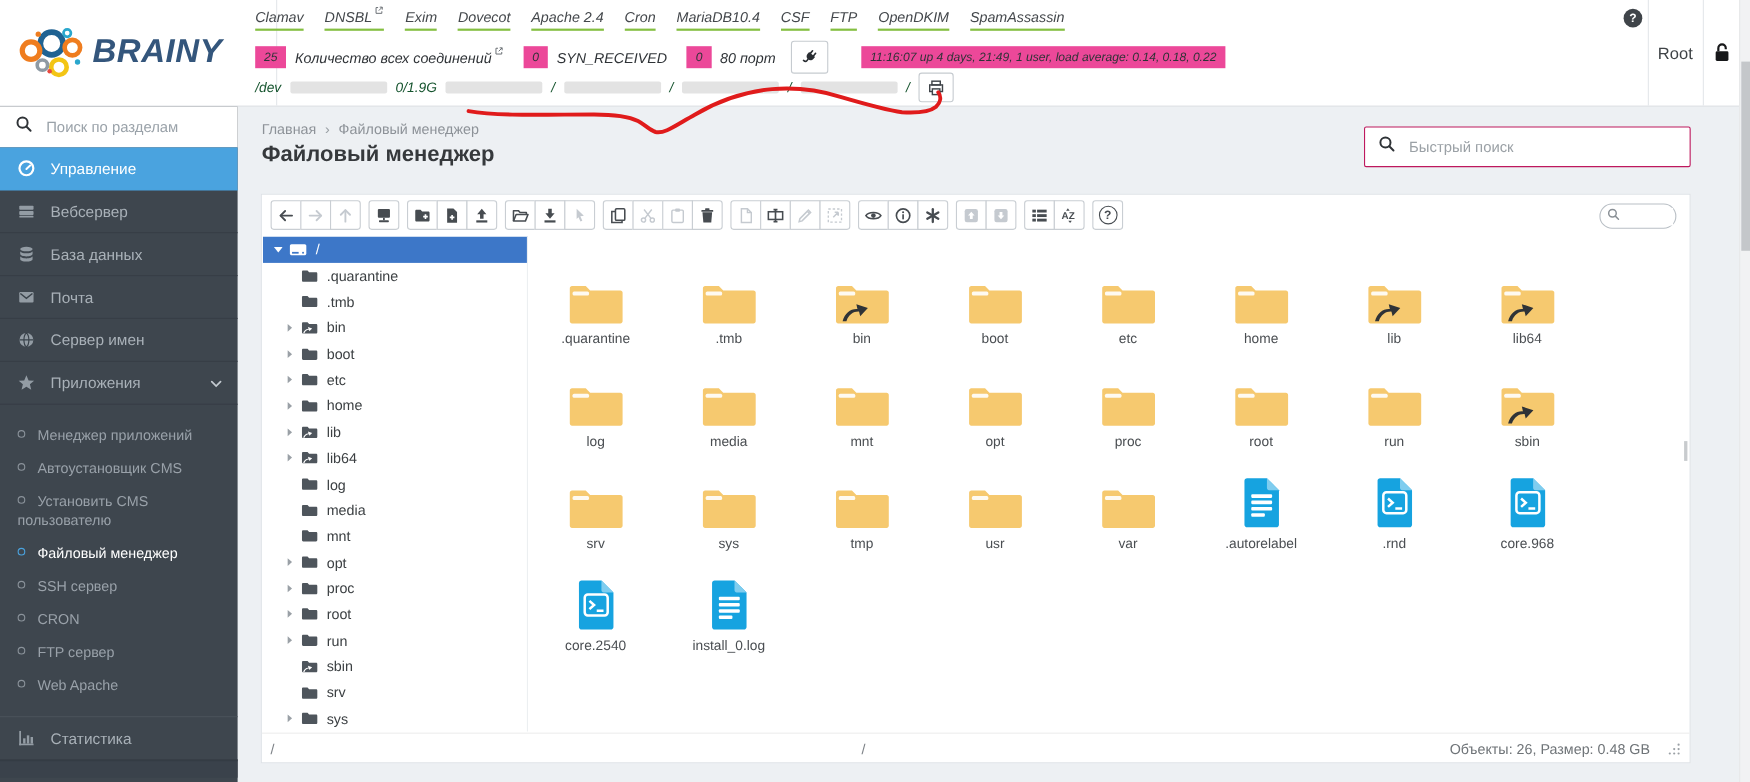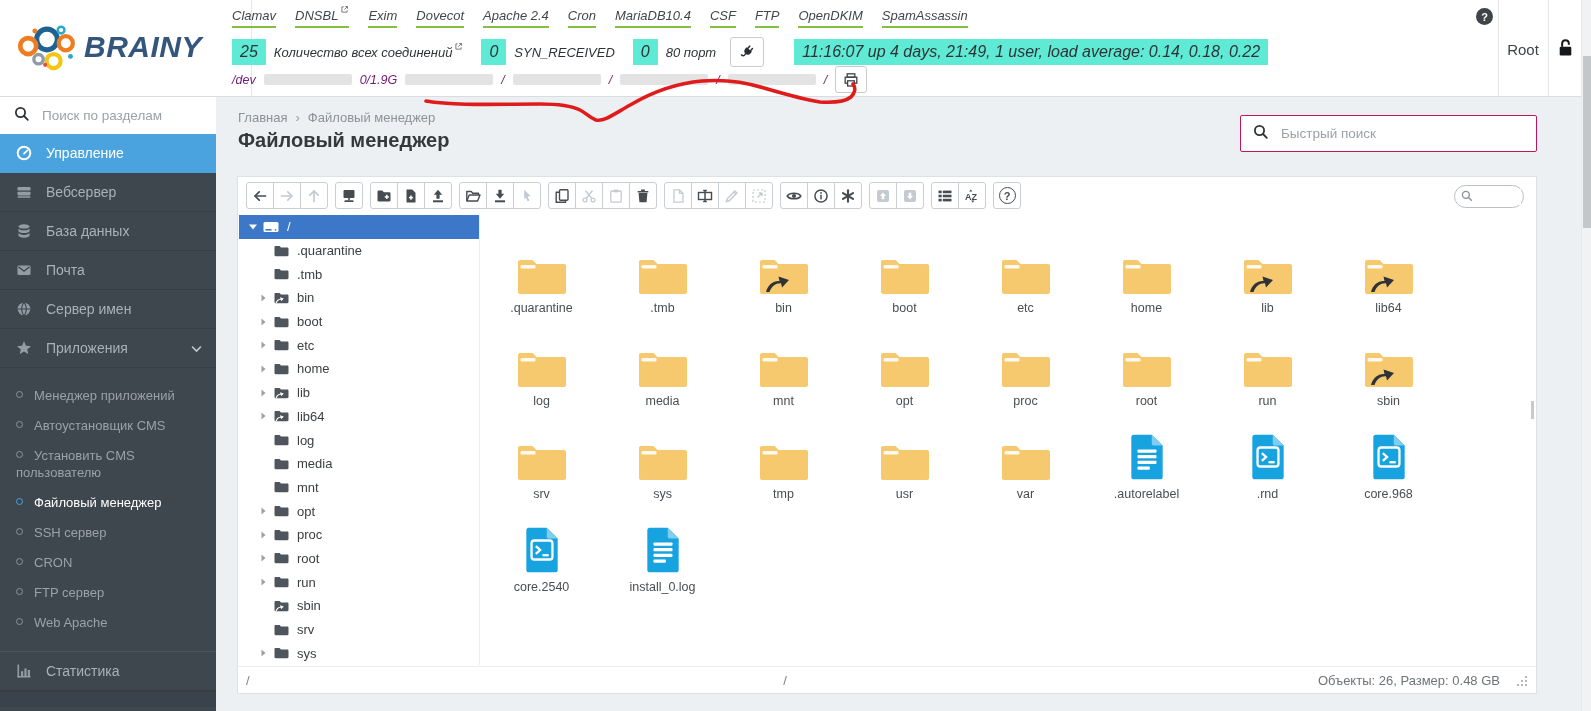--- a/index.html
+++ b/index.html
@@ -13,27 +13,27 @@
   .logo-cell{position:absolute;left:0;top:0;width:252px;height:96px;border-right:1px solid #e4e7ea;}
   .logo-wrap{position:absolute;left:16px;top:20px;display:flex;align-items:center;gap:6px;}
   .logo-text{font-size:30px;font-weight:bold;font-style:italic;color:#34567c;letter-spacing:.5px;}
   .services-cell{position:absolute;left:232px;top:0;width:1260px;height:96px;font-style:italic;}
   .svc-row{position:absolute;left:0;top:8px;display:flex;gap:19px;align-items:flex-start;}
   .service{font-size:13px;color:#43474b;text-decoration:none;padding-bottom:3px;
            border-bottom:2px solid #84bf41;white-space:nowrap;display:inline-flex;gap:2px;}
   .ext{color:#6a6f74;transform:translateY(-3px);}
   .cnt-row{position:absolute;left:0;top:37px;display:flex;align-items:center;gap:18px;}
   .cpair{display:flex;align-items:center;gap:8px;}
-  .badge{background:#5eead4;color:#2f3337;font-size:16px;padding:4px 8px;white-space:nowrap;}
+  .badge{background:#ec4899;color:#2f3337;font-size:11px;padding:4px 8px;white-space:nowrap;}
   .clabel{font-size:13px;color:#2f3337;white-space:nowrap;display:inline-flex;gap:2px;}
   .plug-btn{width:34px;height:30px;background:#fff;border:1px solid #c6cbd0;border-radius:3px;
             display:flex;align-items:center;justify-content:center;margin-left:-4px;cursor:pointer;}
   .uptime{margin-left:12px;}
   .disk-row{position:absolute;left:0;top:66px;display:flex;align-items:center;gap:8px;}
-  .disk-label{font-size:12.5px;color:#701a75;}
+  .disk-label{font-size:12.5px;color:#14532d;}
   .disk-bar{width:88px;height:11px;background:#e3e3e3;border-radius:2px;}
   .mounts{display:contents;}
   .prn-btn{width:32px;height:27px;background:#fff;border:1px solid #c6cbd0;border-radius:3px;
            display:flex;align-items:center;justify-content:center;cursor:pointer;}
   .help-circle{position:absolute;left:1476px;top:8px;width:17px;height:17px;border-radius:50%;
                background:#3f4449;color:#fff;font-size:11px;font-weight:bold;display:flex;
                align-items:center;justify-content:center;cursor:pointer;}
   .vline1{position:absolute;left:1498px;top:0;height:96px;border-left:1px solid #e4e7ea;}
   .vline2{position:absolute;left:1548px;top:0;height:96px;border-left:1px solid #e4e7ea;}
   .root-label{position:absolute;left:1498px;top:41px;width:50px;text-align:center;font-size:15px;color:#3f4347;cursor:pointer;}

